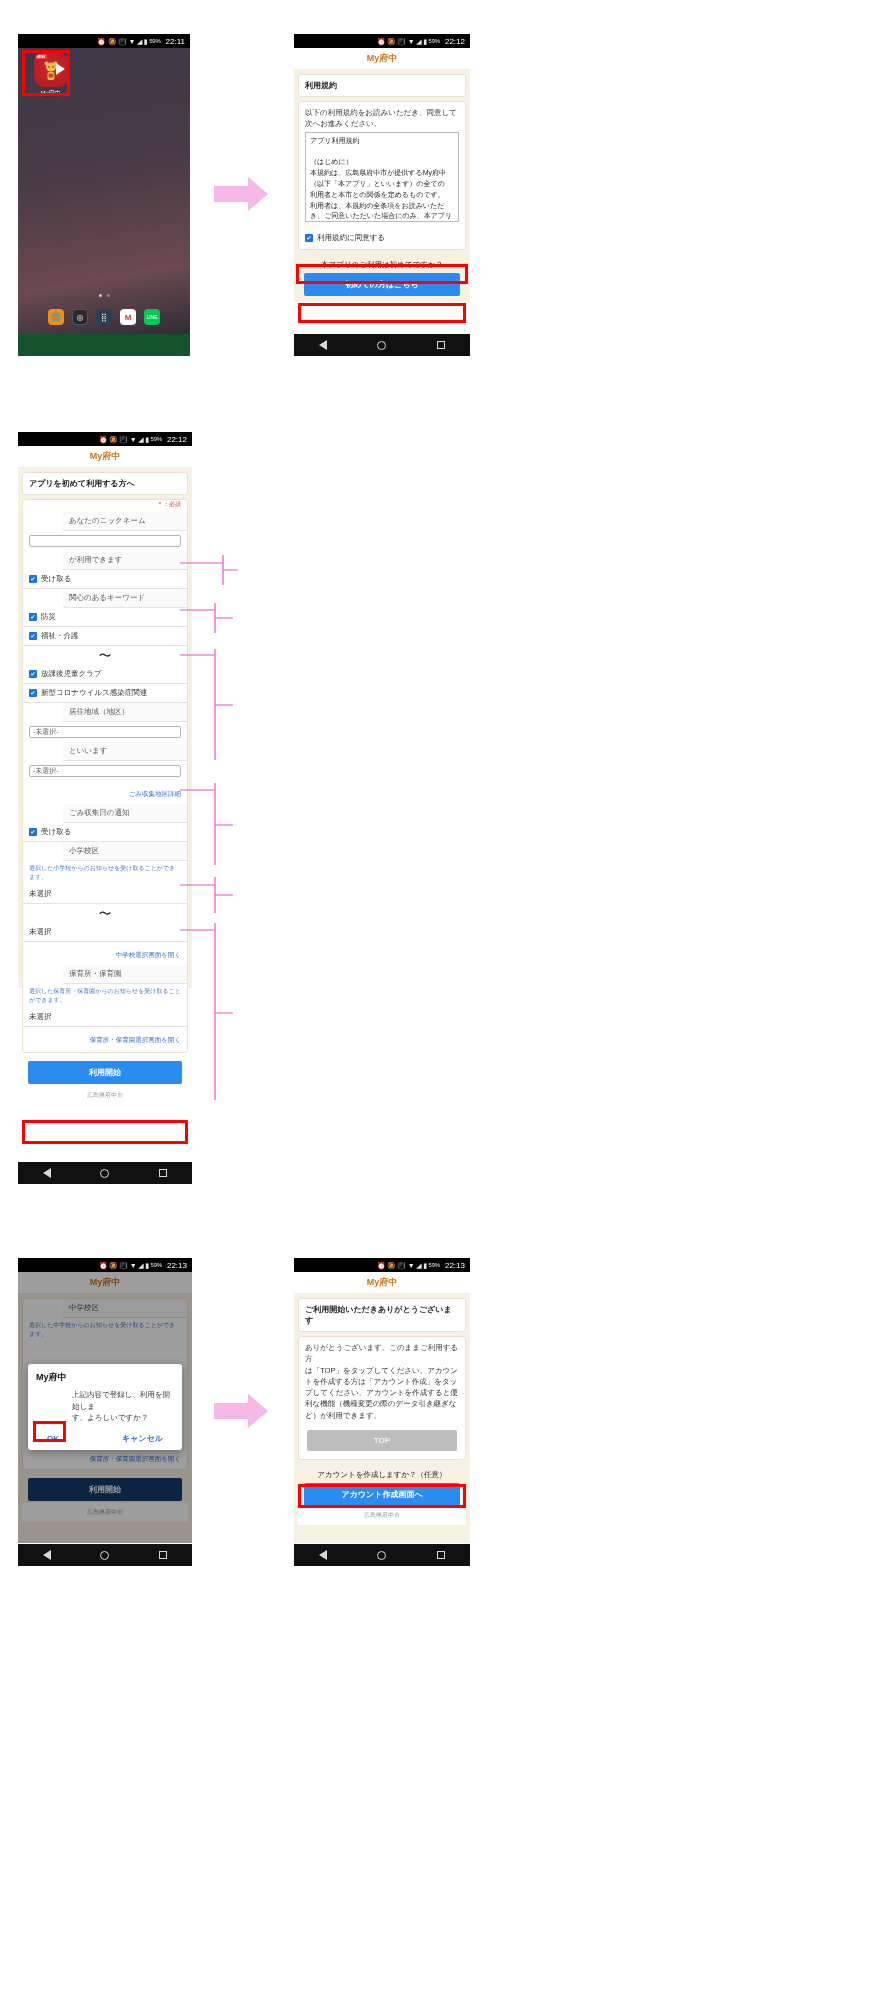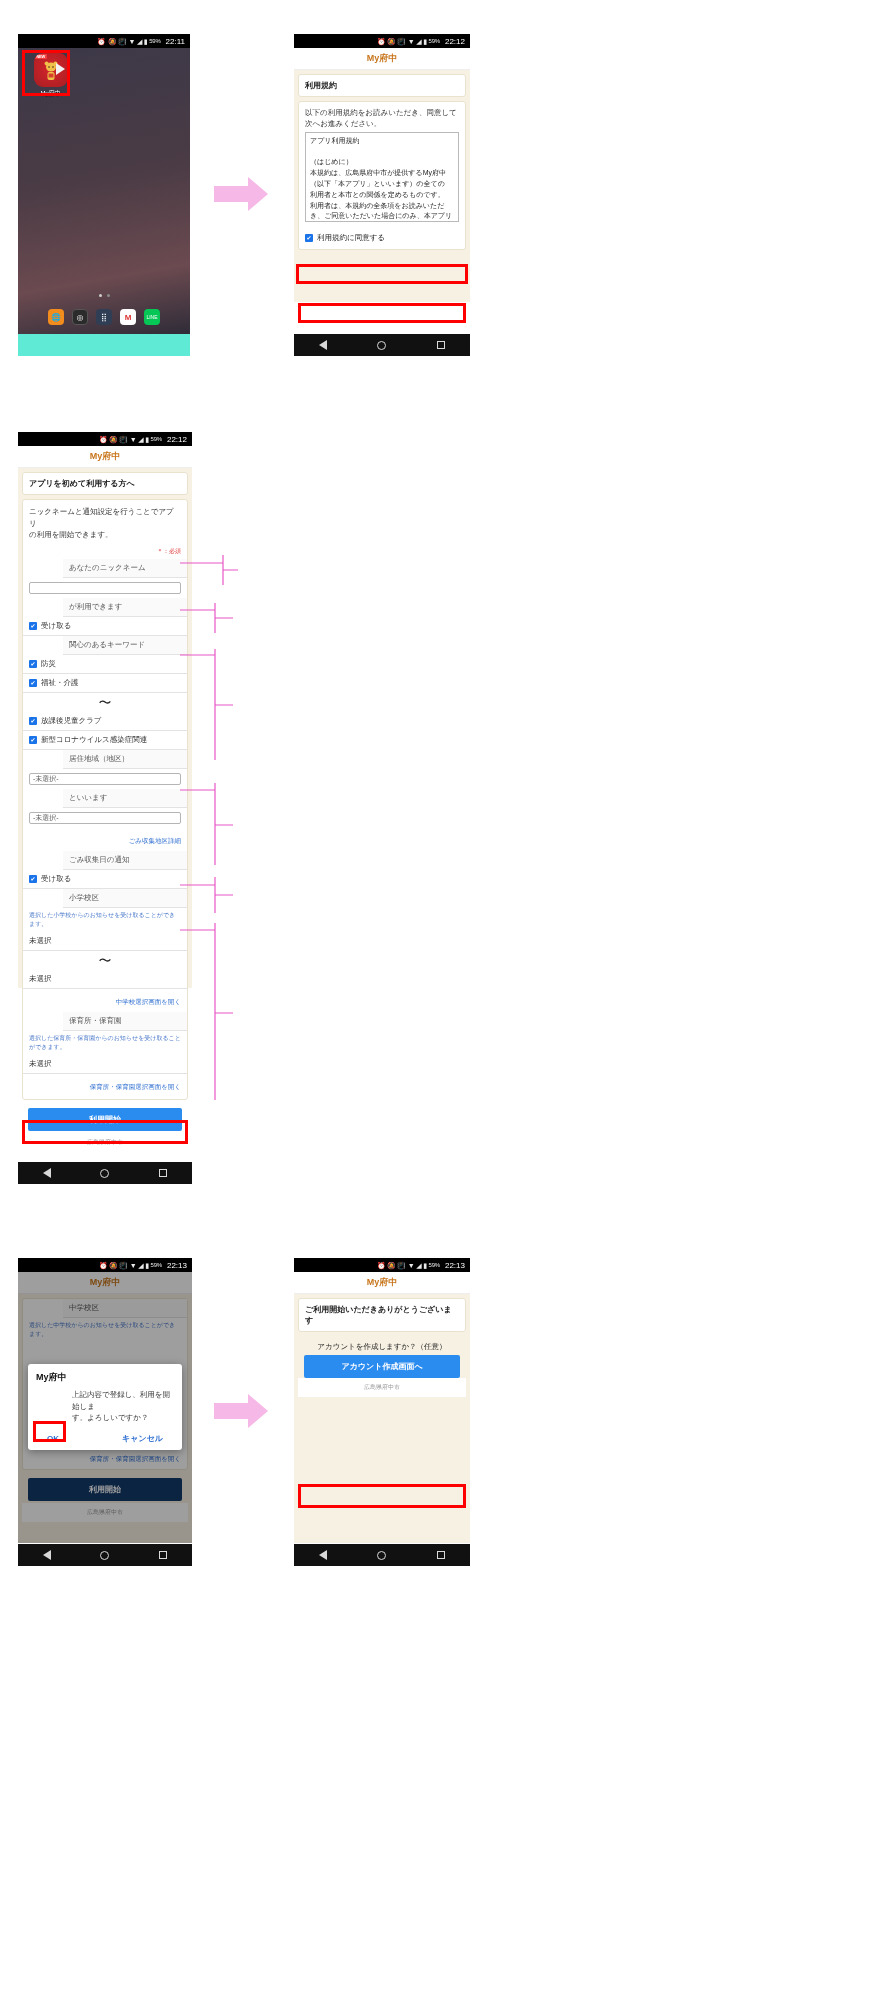--- a/index.html
+++ b/index.html
@@ -10,21 +10,21 @@
     font-family: "Liberation Sans", "DejaVu Sans", sans-serif;
     position: relative;
     overflow: hidden;
   }
 
   .stage { position:absolute; left:0; top:0; width:869px; height:2000px; }
 
   
   .phone {
     position:absolute;
-    background:#5eead4;
+    background:#14532d;
     overflow:hidden;
   }
   .statusbar {
     height:14px;
     background:#000;
     display:flex; align-items:center; justify-content:flex-end;
     padding:0 5px 0 4px;
     gap:2px;
   }
   .sb-icons { display:flex; align-items:center; gap:1.5px; }
@@ -272,20 +272,26 @@
               <div>利用者と本市との関係を定めるものです。</div>
               <div>利用者は、本規約の全条項をお読みいただ</div>
               <div>き、ご同意いただいた場合にのみ、本アプリ</div>
             </div>
           </div>
           <div class="agree-row">
             <span class="cbx">✔</span>
             <span>利用規約に同意する</span>
           </div>
         </div>
+        <div>
+          <div class="ask-text">本アプリのご利用は初めてですか？</div>
+          <div style="padding:0 6px;">
+            <div class="btn-primary">初めての方はこちら</div>
+          </div>
+        </div>
       </div>
     </div>
 
     <div class="navbar">
       <span class="nav-tr"></span>
       <span class="nav-ci"></span>
       <span class="nav-sq"></span>
     </div>
   </div>
   <div class="sel-box" style="left:296px; top:264px; width:172px; height:20px;"></div>
@@ -307,24 +313,20 @@
 
     <div class="screenbody" style="height:716px;">
       <div class="app-header">My府中</div>
       <div class="app-bg" style="height:520px;">
 
         <div class="card">
           <div class="card-title">アプリを初めて利用する方へ</div>
         </div>
 
         <div class="card" style="padding-bottom:2px;">
-          <div class="form-hint">
-            <div>ニックネームと通知設定を行うことでアプリ</div>
-            <div>の利用を開始できます。</div>
-          </div>
           <div class="req">＊：必須</div>
 
           <div class="frow lbl">あなたのニックネーム</div>
           <div class="finput"></div>
 
           <div class="frow lbl">が利用できます</div>
           <div class="frow">
             <span class="cbx">✔</span>
             <span>受け取る</span>
           </div>
@@ -476,20 +478,33 @@
       </div>
       <span class="sb-time">22:13</span>
     </div>
 
     <div class="screenbody" style="height:272px;">
       <div class="app-header">My府中</div>
       <div class="app-bg" style="height:249px;">
         <div class="card">
           <div class="card-title">ご利用開始いただきありがとうございます</div>
         </div>
+        <div class="card">
+          <div class="card-body">
+            <div>ありがとうございます。このままご利用する方</div>
+            <div>は「TOP」をタップしてください。アカウン</div>
+            <div>トを作成する方は「アカウント作成」をタッ</div>
+            <div>プしてください。アカウントを作成すると便</div>
+            <div>利な機能（機種変更の際のデータ引き継ぎな</div>
+            <div>ど）が利用できます。</div>
+          </div>
+          <div style="padding:4px 8px 8px;">
+            <div class="btn-grey">TOP</div>
+          </div>
+        </div>
         <div class="ask-text">アカウントを作成しますか？（任意）</div>
         <div style="padding:0 6px;">
           <div class="btn-primary">アカウント作成画面へ</div>
         </div>
         <div class="footer-note">広島県府中市</div>
       </div>
     </div>
 
     <div class="navbar">
       <span class="nav-tr"></span>

